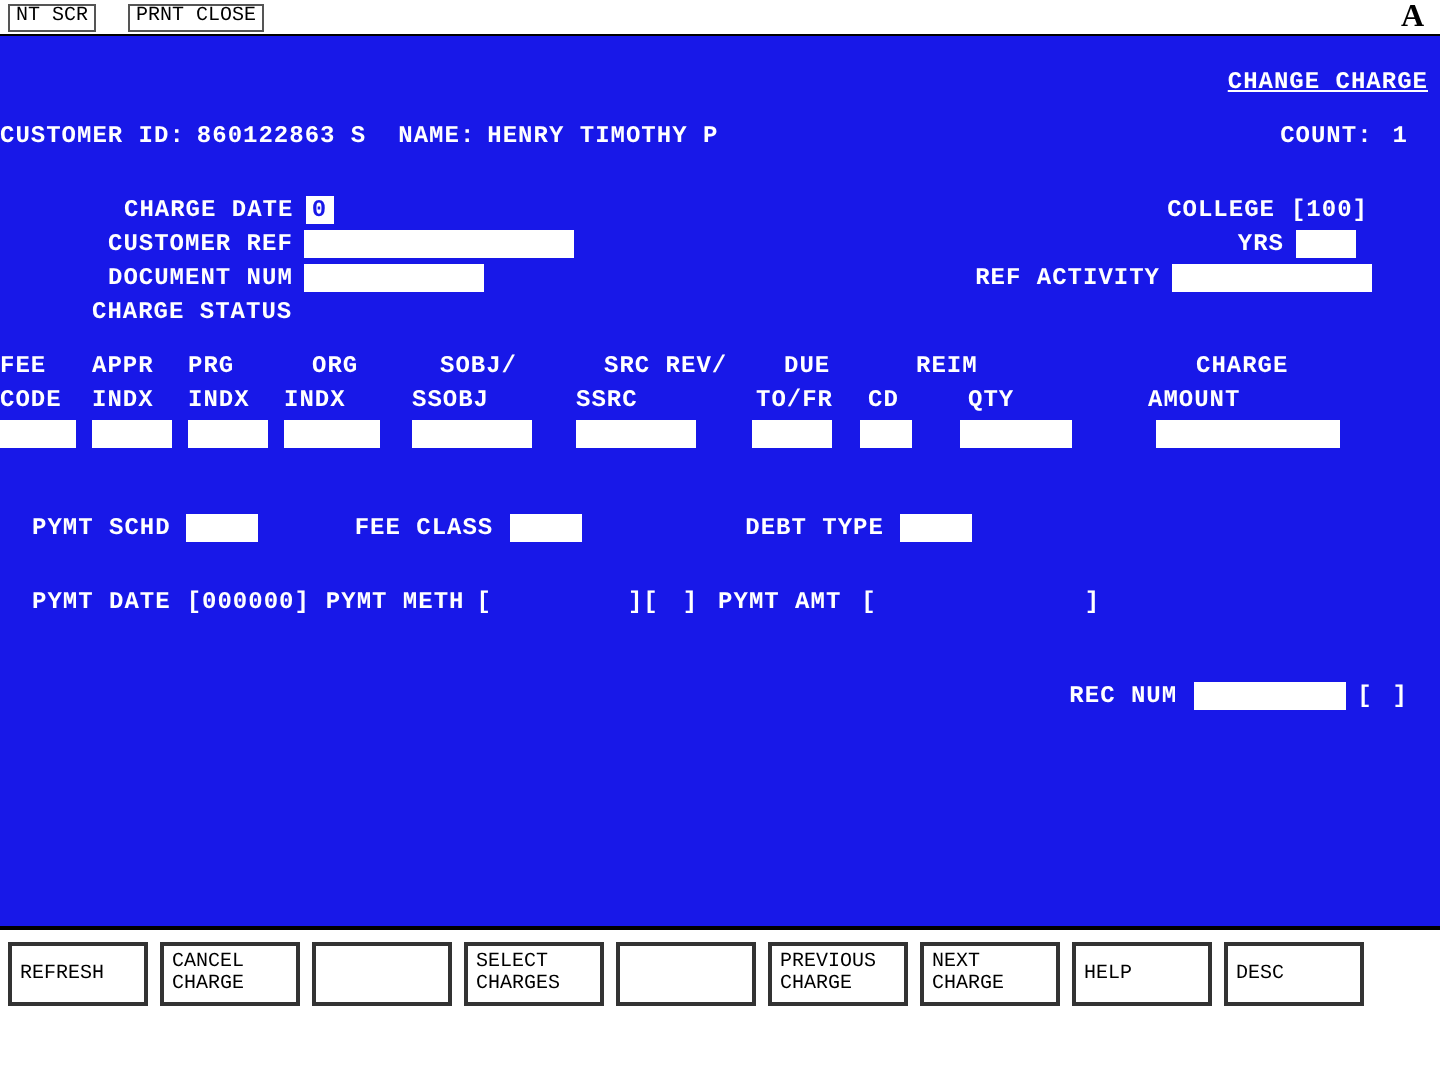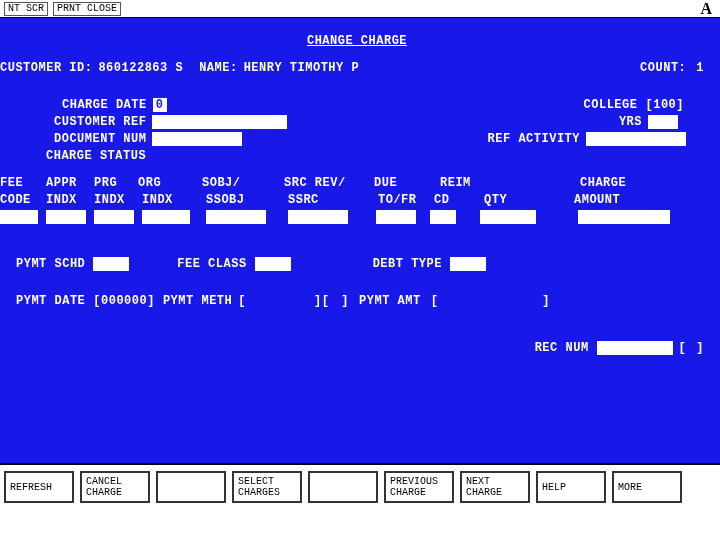--- a/index.html
+++ b/index.html
@@ -1,18 +1,18 @@
 <!DOCTYPE html>
 <html><head>
 <meta charset="utf-8">
 <style>
   *{box-sizing:border-box;margin:0;padding:0;}
   body{width:720px;height:540px;font-family:"Courier New",monospace;font-size:12px;background:#fff;overflow:hidden;font-weight:bold;}
   .topbar{height:18px;border-bottom:1px solid #000;padding:0 4px;display:flex;align-items:center;justify-content:space-between;}
-  .btns{display:flex;gap:5px;}
+  .btns{display:flex;gap:16px;}
   .tbtn{border:1px solid #555;padding:0 3px;font-size:10px;font-weight:normal;display:flex;align-items:center;height:14px;}
   .marker{font-family:serif;font-size:16px;padding-right:4px;}
   .term{background:#1818e8;color:#fff;width:720px;height:445px;padding:4px 6px 4px 0;position:relative;letter-spacing:0.5px;}
   .row{display:flex;align-items:center;height:17px;}
   .sp{display:inline-block;}
   .u{text-decoration:underline;}
   .wbox{background:#fff;display:inline-block;height:14px;vertical-align:middle;}
   .fkeys{height:50px;display:flex;align-items:flex-start;padding:6px 4px;gap:6px;border-top:2px solid #000;}
   .fkey{border:2px solid #333;width:70px;height:32px;font-size:10px;display:flex;flex-direction:column;justify-content:center;align-items:flex-start;padding:1px 4px;line-height:11px;font-weight:normal;}
   .gap{height:10px;}
@@ -26,21 +26,21 @@
   <div class="btns">
     <div class="tbtn">NT SCR</div>
     <div class="tbtn">PRNT CLOSE</div>
   </div>
   <div class="marker">A</div>
 </div>
 
 <div class="term">
 
   <div class="gap"></div>
-  <div class="row" style="justify-content:center">
+  <div class="row" style="justify-content:flex-end">
     <span class="u">CHANGE CHARGE</span>
   </div>
 
   <div class="gap"></div>
   <div class="row">
     <span class="lbl">CUSTOMER ID:</span>
     <span class="sp" style="width:6px"></span>
     <span class="lbl">860122863 S</span>
     <span class="sp" style="width:16px"></span>
     <span class="lbl">NAME:</span>
@@ -89,21 +89,21 @@
   </div>
   <div class="row">
     <span class="sp" style="width:46px"></span>
     <span class="lbl">CHARGE STATUS</span>
   </div>
 
   <div class="gap"></div>
   <div class="row">
     <span class="lbl" style="width:46px">FEE</span>
     <span class="lbl" style="width:48px">APPR</span>
-    <span class="lbl" style="width:44px">PRG</span>
+    <span class="lbl" style="width:62px">PRG</span>
     <span class="lbl" style="width:64px">ORG</span>
     <span class="lbl" style="width:82px">SOBJ/</span>
     <span class="lbl" style="width:90px">SRC REV/</span>
     <span class="lbl" style="width:66px">DUE</span>
     <span class="lbl" style="width:50px">REIM</span>
     <span class="lbl" style="width:90px"></span>
     <span class="lbl">CHARGE</span>
   </div>
   <div class="row">
     <span class="lbl" style="width:46px">CODE</span>
@@ -214,15 +214,15 @@
 CHARGE</span>
     </div>
   <div class="fkey">
       <span style="white-space:pre">NEXT
 CHARGE</span>
     </div>
   <div class="fkey">
       <span>HELP</span>
     </div>
   <div class="fkey">
-      <span>MORE</span>
+      <span>DESC</span>
     </div>
 </div>
 
 </body></html>

